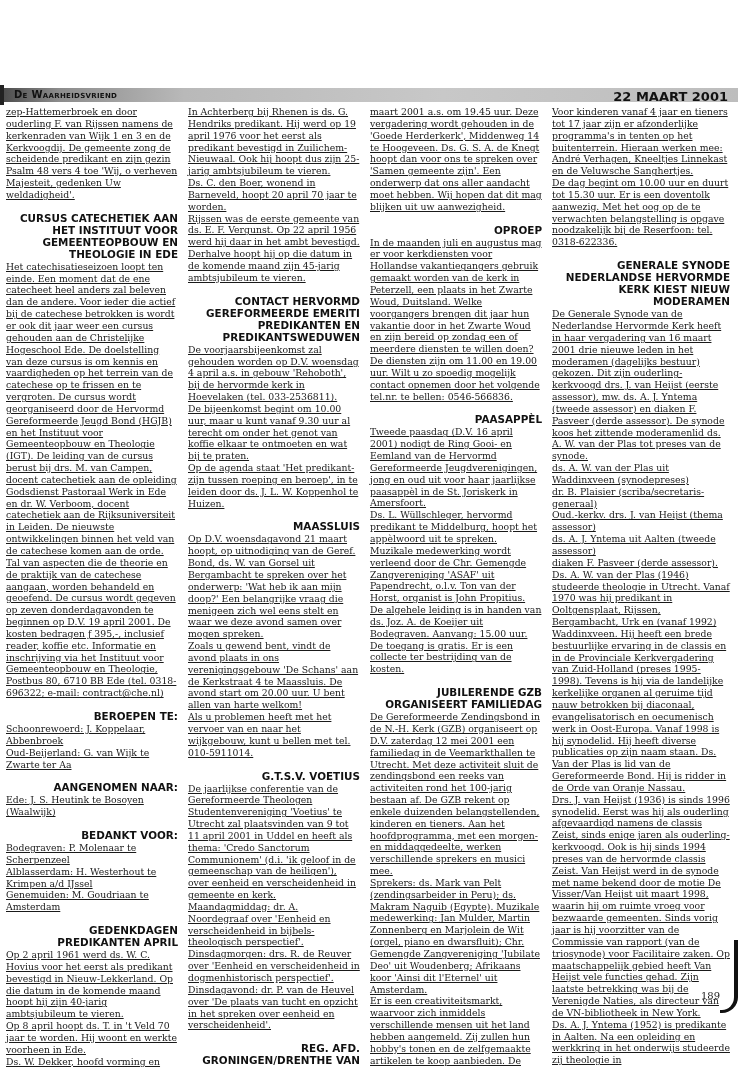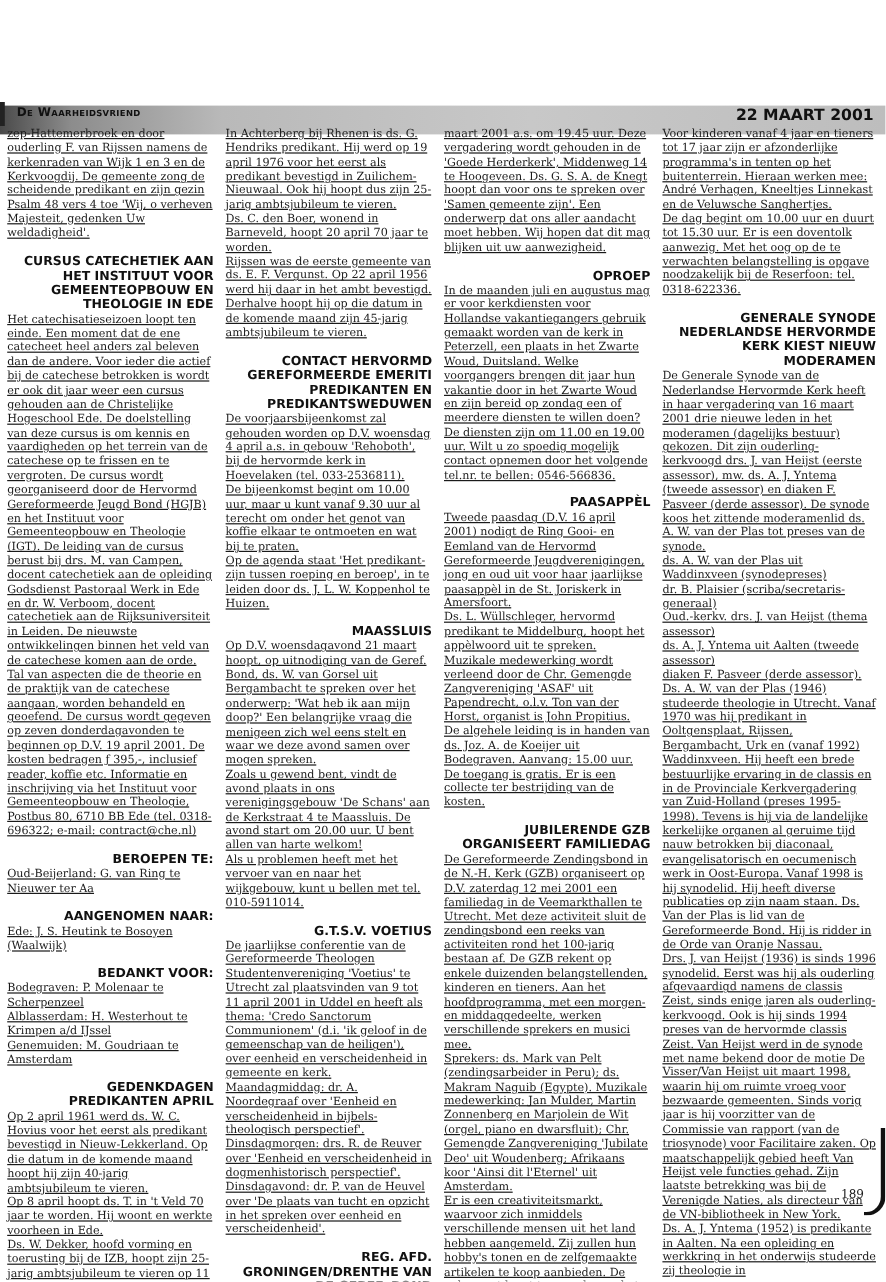--- a/index.html
+++ b/index.html
@@ -1,17 +1,17 @@
 <!DOCTYPE html>
 <html><head>
 <meta charset="utf-8">
 <style>
   html,body{margin:0;padding:0;background:#fff;}
   body{width:738px;height:1068px;position:relative;overflow:hidden;font-family:"DejaVu Serif","Liberation Serif",serif;color:#1a1a1a;}
-  .header{position:absolute;left:0;top:88px;width:738px;height:24px;background:linear-gradient(90deg,#4a4a4a 0%,#8c8c8c 8%,#b9b9b9 25%,#c8c8c8 60%,#bdbdbd 100%);}
+  .header{position:absolute;left:0;top:88px;width:738px;height:14px;background:linear-gradient(90deg,#4a4a4a 0%,#8c8c8c 8%,#b9b9b9 25%,#c8c8c8 60%,#bdbdbd 100%);}
   .header .leftbar{position:absolute;left:0;top:-3px;width:4px;height:20px;background:#222;}
   .header .brand{position:absolute;left:14px;top:1px;font-family:"DejaVu Sans","Liberation Sans",sans-serif;font-weight:bold;font-size:10px;letter-spacing:.3px;color:#111;font-variant:small-caps;}
   .header .date{position:absolute;right:10px;top:1px;font-family:"DejaVu Sans","Liberation Sans",sans-serif;font-weight:bold;font-size:13px;color:#111;text-align:center;}
   .col{position:absolute;top:106px;width:172px;font-size:9.3px;line-height:11.85px;}
   .c1{left:6px;} .c2{left:188px;} .c3{left:370px;} .c4{left:552px;width:178px;}
   .col p{margin:0;text-indent:0;text-decoration:underline;}
   .col h2{margin:11px 0 1px 0;font-family:"DejaVu Sans","Liberation Sans",sans-serif;font-weight:bold;font-size:10.4px;line-height:12px;text-transform:uppercase;color:#111;text-align:right;}
   .col h2:first-child{margin-top:0;}
   .pagenum{position:absolute;right:18px;top:990px;font-size:10px;}
   .pagecurl{position:absolute;right:0;top:940px;width:14px;height:70px;border-right:4px solid #111;border-bottom:3px solid #111;border-bottom-right-radius:16px;}
@@ -23,21 +23,22 @@
   <div class="leftbar"></div>
   <span class="brand">De Waarheidsvriend</span>
   <span class="date">22 MAART 2001</span>
 </div>
 
 <div class="col c1">
     <p>zep-Hattemerbroek en door ouderling F. van Rijssen namens de kerkenraden van Wijk 1 en 3 en de Kerkvoogdij. De gemeente zong de scheidende predikant en zijn gezin Psalm 48 vers 4 toe 'Wij, o verheven Majesteit, gedenken Uw weldadigheid'.</p>
     <h2>Cursus catechetiek aan het Instituut voor Gemeenteopbouw en Theologie in Ede</h2>
     <p>Het catechisatieseizoen loopt ten einde. Een moment dat de ene catecheet heel anders zal beleven dan de andere. Voor ieder die actief bij de catechese betrokken is wordt er ook dit jaar weer een cursus gehouden aan de Christelijke Hogeschool Ede. De doelstelling van deze cursus is om kennis en vaardigheden op het terrein van de catechese op te frissen en te vergroten. De cursus wordt georganiseerd door de Hervormd Gereformeerde Jeugd Bond (HGJB) en het Instituut voor Gemeenteopbouw en Theologie (IGT). De leiding van de cursus berust bij drs. M. van Campen, docent catechetiek aan de opleiding Godsdienst Pastoraal Werk in Ede en dr. W. Verboom, docent catechetiek aan de Rijksuniversiteit in Leiden. De nieuwste ontwikkelingen binnen het veld van de catechese komen aan de orde. Tal van aspecten die de theorie en de praktijk van de catechese aangaan, worden behandeld en geoefend. De cursus wordt gegeven op zeven donderdagavonden te beginnen op D.V. 19 april 2001. De kosten bedragen ƒ 395,-, inclusief reader, koffie etc. Informatie en inschrijving via het Instituut voor Gemeenteopbouw en Theologie, Postbus 80, 6710 BB Ede (tel. 0318-696322; e-mail: contract@che.nl)</p>
     <h2>Beroepen te:</h2>
-    <p>Oud-Beijerland: G. van Ring te Nieuwer ter Aa</p>
+    <p>Schoonrewoerd: J. Koppelaar, Abbenbroek</p>
+    <p>Oud-Beijerland: G. van Wijk te Zwarte ter Aa</p>
     <h2>Aangenomen naar:</h2>
     <p>Ede: J. S. Heutink te Bosoyen (Waalwijk)</p>
     <h2>Bedankt voor:</h2>
     <p>Bodegraven: P. Molenaar te Scherpenzeel</p>
     <p>Alblasserdam: H. Westerhout te Krimpen a/d IJssel</p>
     <p>Genemuiden: M. Goudriaan te Amsterdam</p>
     <h2>Gedenkdagen predikanten april</h2>
     <p>Op 2 april 1961 werd ds. W. C. Hovius voor het eerst als predikant bevestigd in Nieuw-Lekkerland. Op die datum in de komende maand hoopt hij zijn 40-jarig ambtsjubileum te vieren.</p>
     <p>Op 8 april hoopt ds. T. in 't Veld 70 jaar te worden. Hij woont en werkte voorheen in Ede.</p>
     <p>Ds. W. Dekker, hoofd vorming en toerusting bij de IZB, hoopt zijn 25-jarig ambtsjubileum te vieren op 11 april. Sebaldeburen was zijn eerste gemeente.</p>

